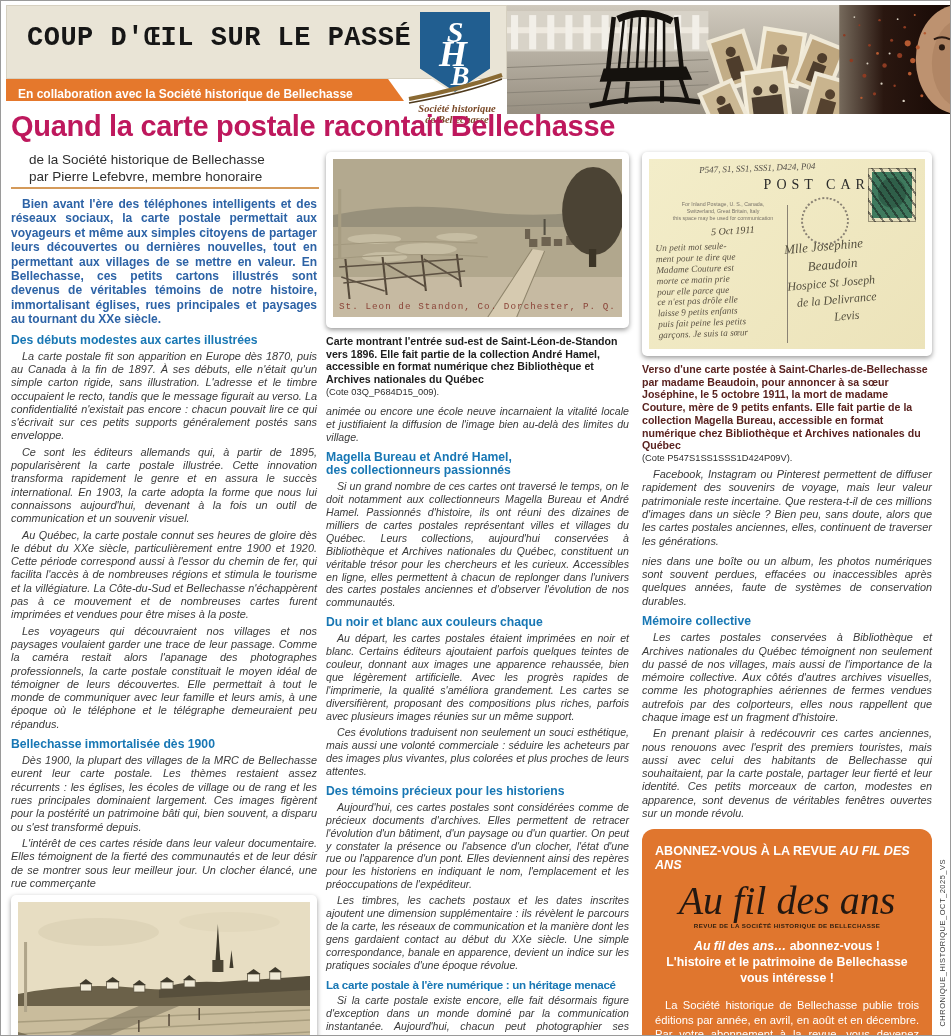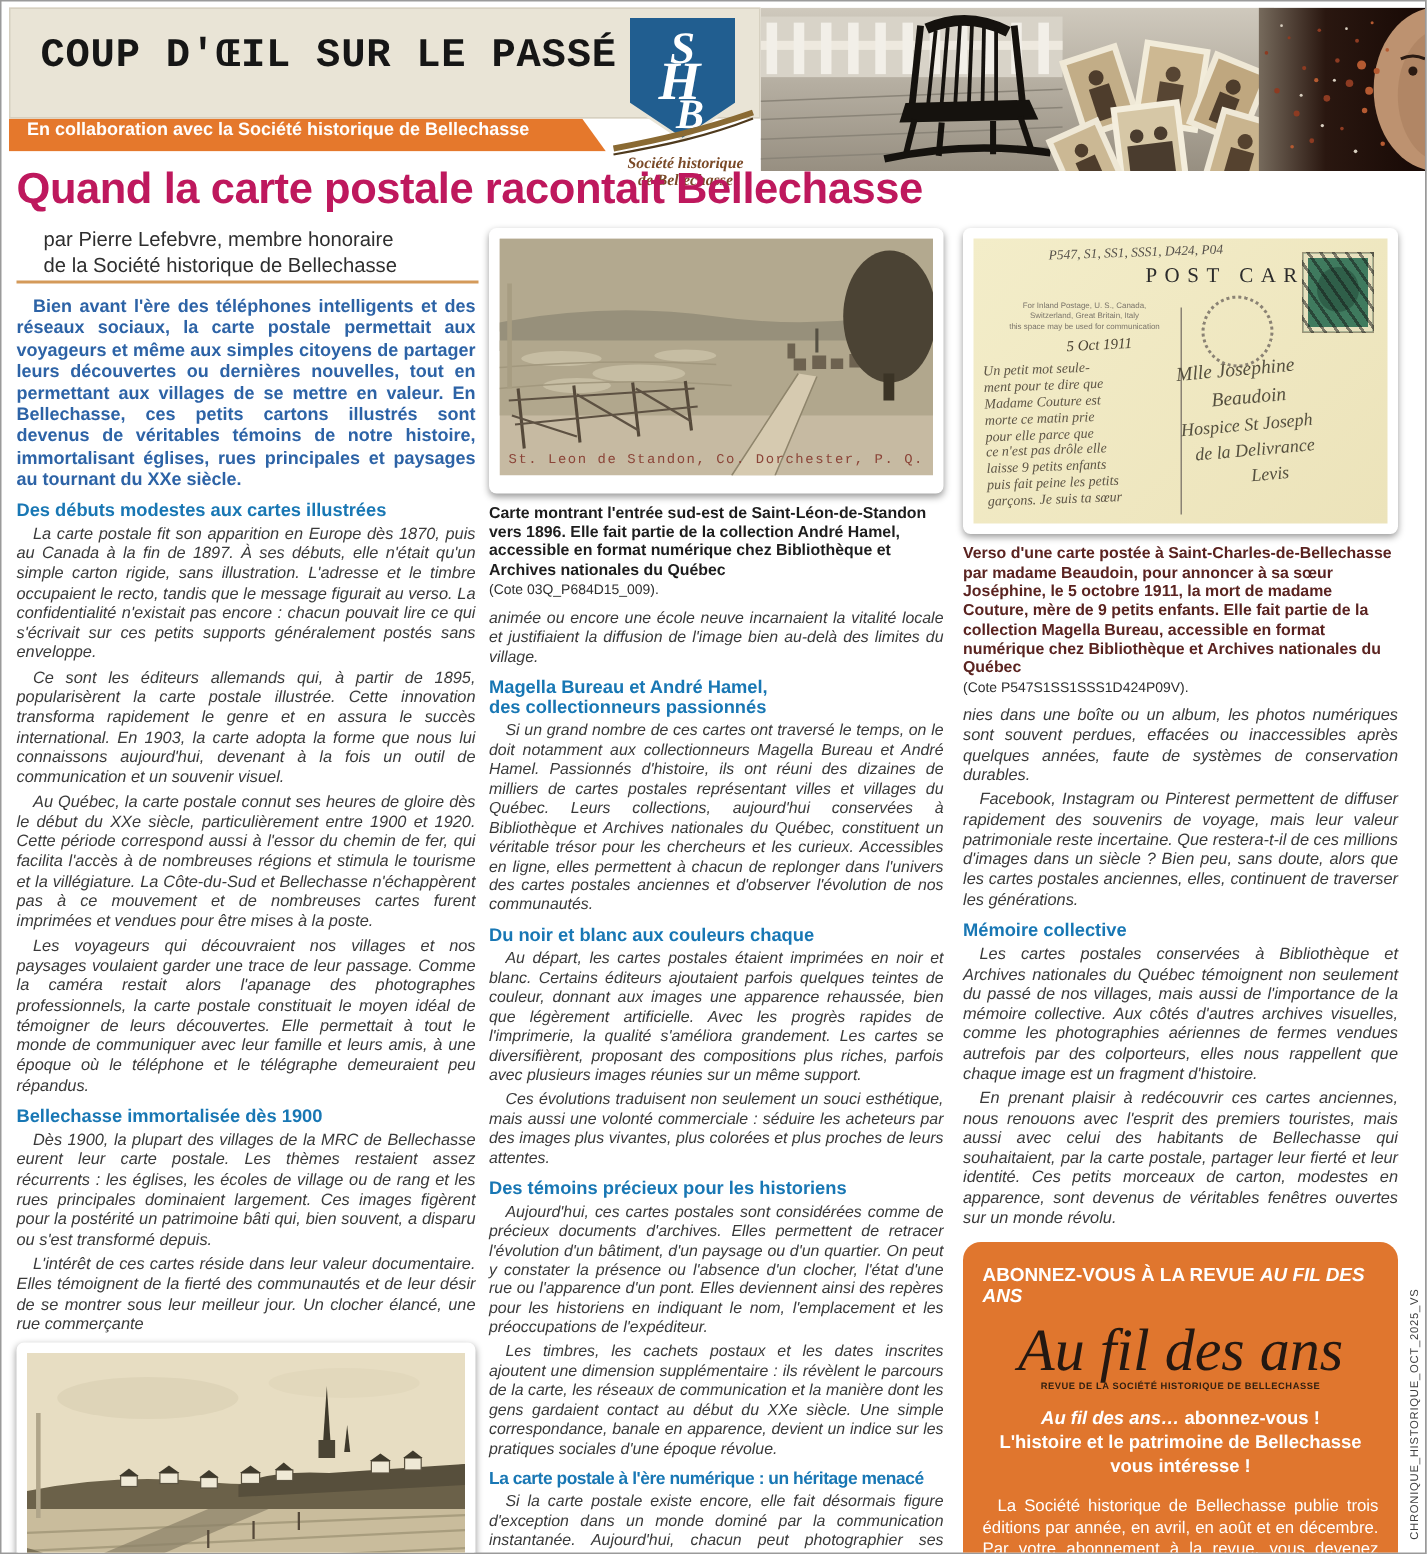--- a/index.html
+++ b/index.html
@@ -6,21 +6,21 @@
   .page{position:relative;width:951px;height:1036px;margin:0 auto;background:#fff;
         border:1px solid #9a9a9a;box-sizing:border-box;overflow:hidden;
         font-family:"Liberation Sans",sans-serif;}
   
   .masthead-bg{position:absolute;left:5px;top:4px;width:501px;height:74px;
         background:#e9e4d6;border:1px solid #d6d0c0;box-sizing:border-box;}
   .masthead-title{position:absolute;left:26px;top:22px;width:370px;
         font-family:"Liberation Mono","DejaVu Sans Mono",monospace;font-weight:bold;
         font-size:27px;letter-spacing:0.5px;color:#161616;white-space:nowrap;}
   .ribbon{position:absolute;left:5px;top:78px;width:398px;height:22px;background:#e5782c;
-        clip-path:polygon(0 0,96% 0,100% 100%,0 100%);display:flex;align-items:flex-start;
+        clip-path:polygon(0 0,96% 0,100% 100%,0 100%);display:flex;align-items:flex-end;
         padding-left:12px;box-sizing:border-box;}
   .ribbon span{color:#fff;font-weight:bold;font-size:12px;white-space:nowrap;}
   .logo{position:absolute;left:404px;top:8px;width:100px;height:118px;}
   .banner{position:absolute;left:506px;top:4px;width:443px;height:109px;overflow:hidden;}
   
   .article-title{position:absolute;left:10px;top:109px;font-size:29px;font-weight:bold;
         color:#be185d;letter-spacing:-0.3px;white-space:nowrap;}
   .byline{position:absolute;left:28px;top:151px;font-size:13.5px;color:#2e2e2e;line-height:1.25;}
   .byline-rule{position:absolute;left:10px;top:186px;width:308px;height:2px;background:#d49a5a;}
   
@@ -246,22 +246,22 @@
           <circle cx="372" cy="78" r="1.1"></circle>
         <circle cx="388" cy="14" r="0.9"></circle>
           <circle cx="394" cy="95" r="1.2"></circle>
           <circle cx="380" cy="48" r="1"></circle>
       </g>
     </svg>
   </div>
 
   <div class="article-title">Quand la carte postale racontait Bellechasse</div>
   <div class="byline">
+    <div>de la Société historique de Bellechasse</div>
     <div>par Pierre Lefebvre, membre honoraire</div>
-    <div>de la Société historique de Bellechasse</div>
   </div>
   <div class="byline-rule"></div>
 
   <div class="col col-left">
     <p class="lead">Bien avant l'ère des téléphones intelligents et des réseaux sociaux, la carte postale permettait aux voyageurs et même aux simples citoyens de partager leurs découvertes ou dernières nouvelles, tout en permettant aux villages de se mettre en valeur. En Bellechasse, ces petits cartons illustrés sont devenus de véritables témoins de notre histoire, immortalisant églises, rues principales et paysages au tournant du XXe siècle.</p>
 
     <h3 class="sec">Des débuts modestes aux cartes illustrées</h3>
     <p class="body">La carte postale fit son apparition en Europe dès 1870, puis au Canada à la fin de 1897. À ses débuts, elle n'était qu'un simple carton rigide, sans illustration. L'adresse et le timbre occupaient le recto, tandis que le message figurait au verso. La confidentialité n'existait pas encore : chacun pouvait lire ce qui s'écrivait sur ces petits supports généralement postés sans enveloppe.</p>
     <p class="body">Ce sont les éditeurs allemands qui, à partir de 1895, popularisèrent la carte postale illustrée. Cette innovation transforma rapidement le genre et en assura le succès international. En 1903, la carte adopta la forme que nous lui connaissons aujourd'hui, devenant à la fois un outil de communication et un souvenir visuel.</p>
 
@@ -413,22 +413,22 @@
           <div class="a3">de la Delivrance</div>
           <div class="a4">Levis</div>
         </div>
       </div>
     </div>
     <div class="caption maroon">
       <span>Verso d'une carte postée à Saint-Charles-de-Bellechasse par madame Beaudoin, pour annoncer à sa sœur Joséphine, le 5 octobre 1911, la mort de madame Couture, mère de 9 petits enfants. Elle fait partie de la collection Magella Bureau, accessible en format numérique chez Bibliothèque et Archives nationales du Québec</span>
       <span class="cote">(Cote P547S1SS1SSS1D424P09V).</span>
     </div>
 
+    <p class="body">Facebook, Instagram ou Pinterest permettent de diffuser rapidement des souvenirs de voyage, mais leur valeur patrimoniale reste incertaine. Que restera-t-il de ces millions d'images dans un siècle ? Bien peu, sans doute, alors que les cartes postales anciennes, elles, continuent de traverser les générations.</p>
     <p class="body noind" style="margin-top:7px;">nies dans une boîte ou un album, les photos numériques sont souvent perdues, effacées ou inaccessibles après quelques années, faute de systèmes de conservation durables.</p>
-    <p class="body">Facebook, Instagram ou Pinterest permettent de diffuser rapidement des souvenirs de voyage, mais leur valeur patrimoniale reste incertaine. Que restera-t-il de ces millions d'images dans un siècle ? Bien peu, sans doute, alors que les cartes postales anciennes, elles, continuent de traverser les générations.</p>
 
     <h3 class="sec">Mémoire collective</h3>
     <p class="body">Les cartes postales conservées à Bibliothèque et Archives nationales du Québec témoignent non seulement du passé de nos villages, mais aussi de l'importance de la mémoire collective. Aux côtés d'autres archives visuelles, comme les photographies aériennes de fermes vendues autrefois par des colporteurs, elles nous rappellent que chaque image est un fragment d'histoire.</p>
     <p class="body">En prenant plaisir à redécouvrir ces cartes anciennes, nous renouons avec l'esprit des premiers touristes, mais aussi avec celui des habitants de Bellechasse qui souhaitaient, par la carte postale, partager leur fierté et leur identité. Ces petits morceaux de carton, modestes en apparence, sont devenus de véritables fenêtres ouvertes sur un monde révolu.</p>
 
     <div class="subbox">
       <div class="sub-head">
         <span>ABONNEZ-VOUS À LA REVUE </span><span class="it">AU FIL DES ANS</span>
       </div>
       <div class="aflogo">Au fil des ans</div>

